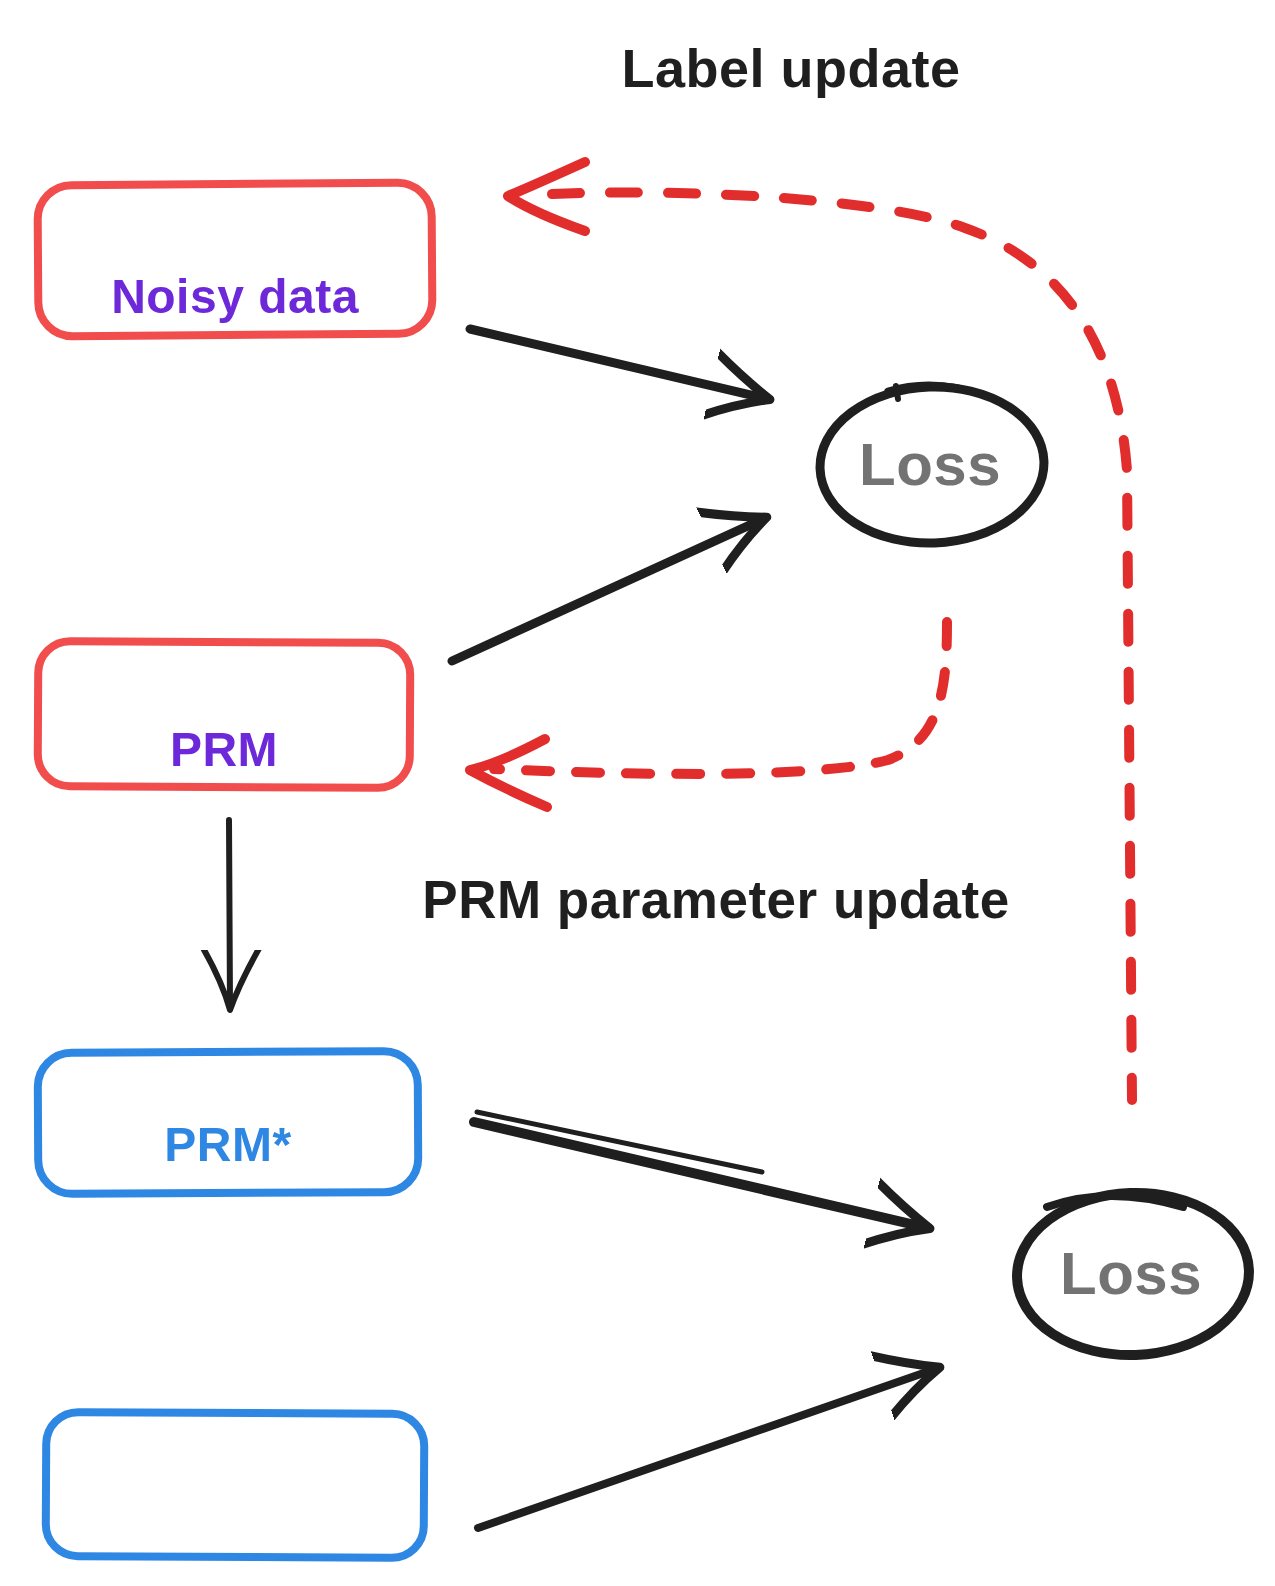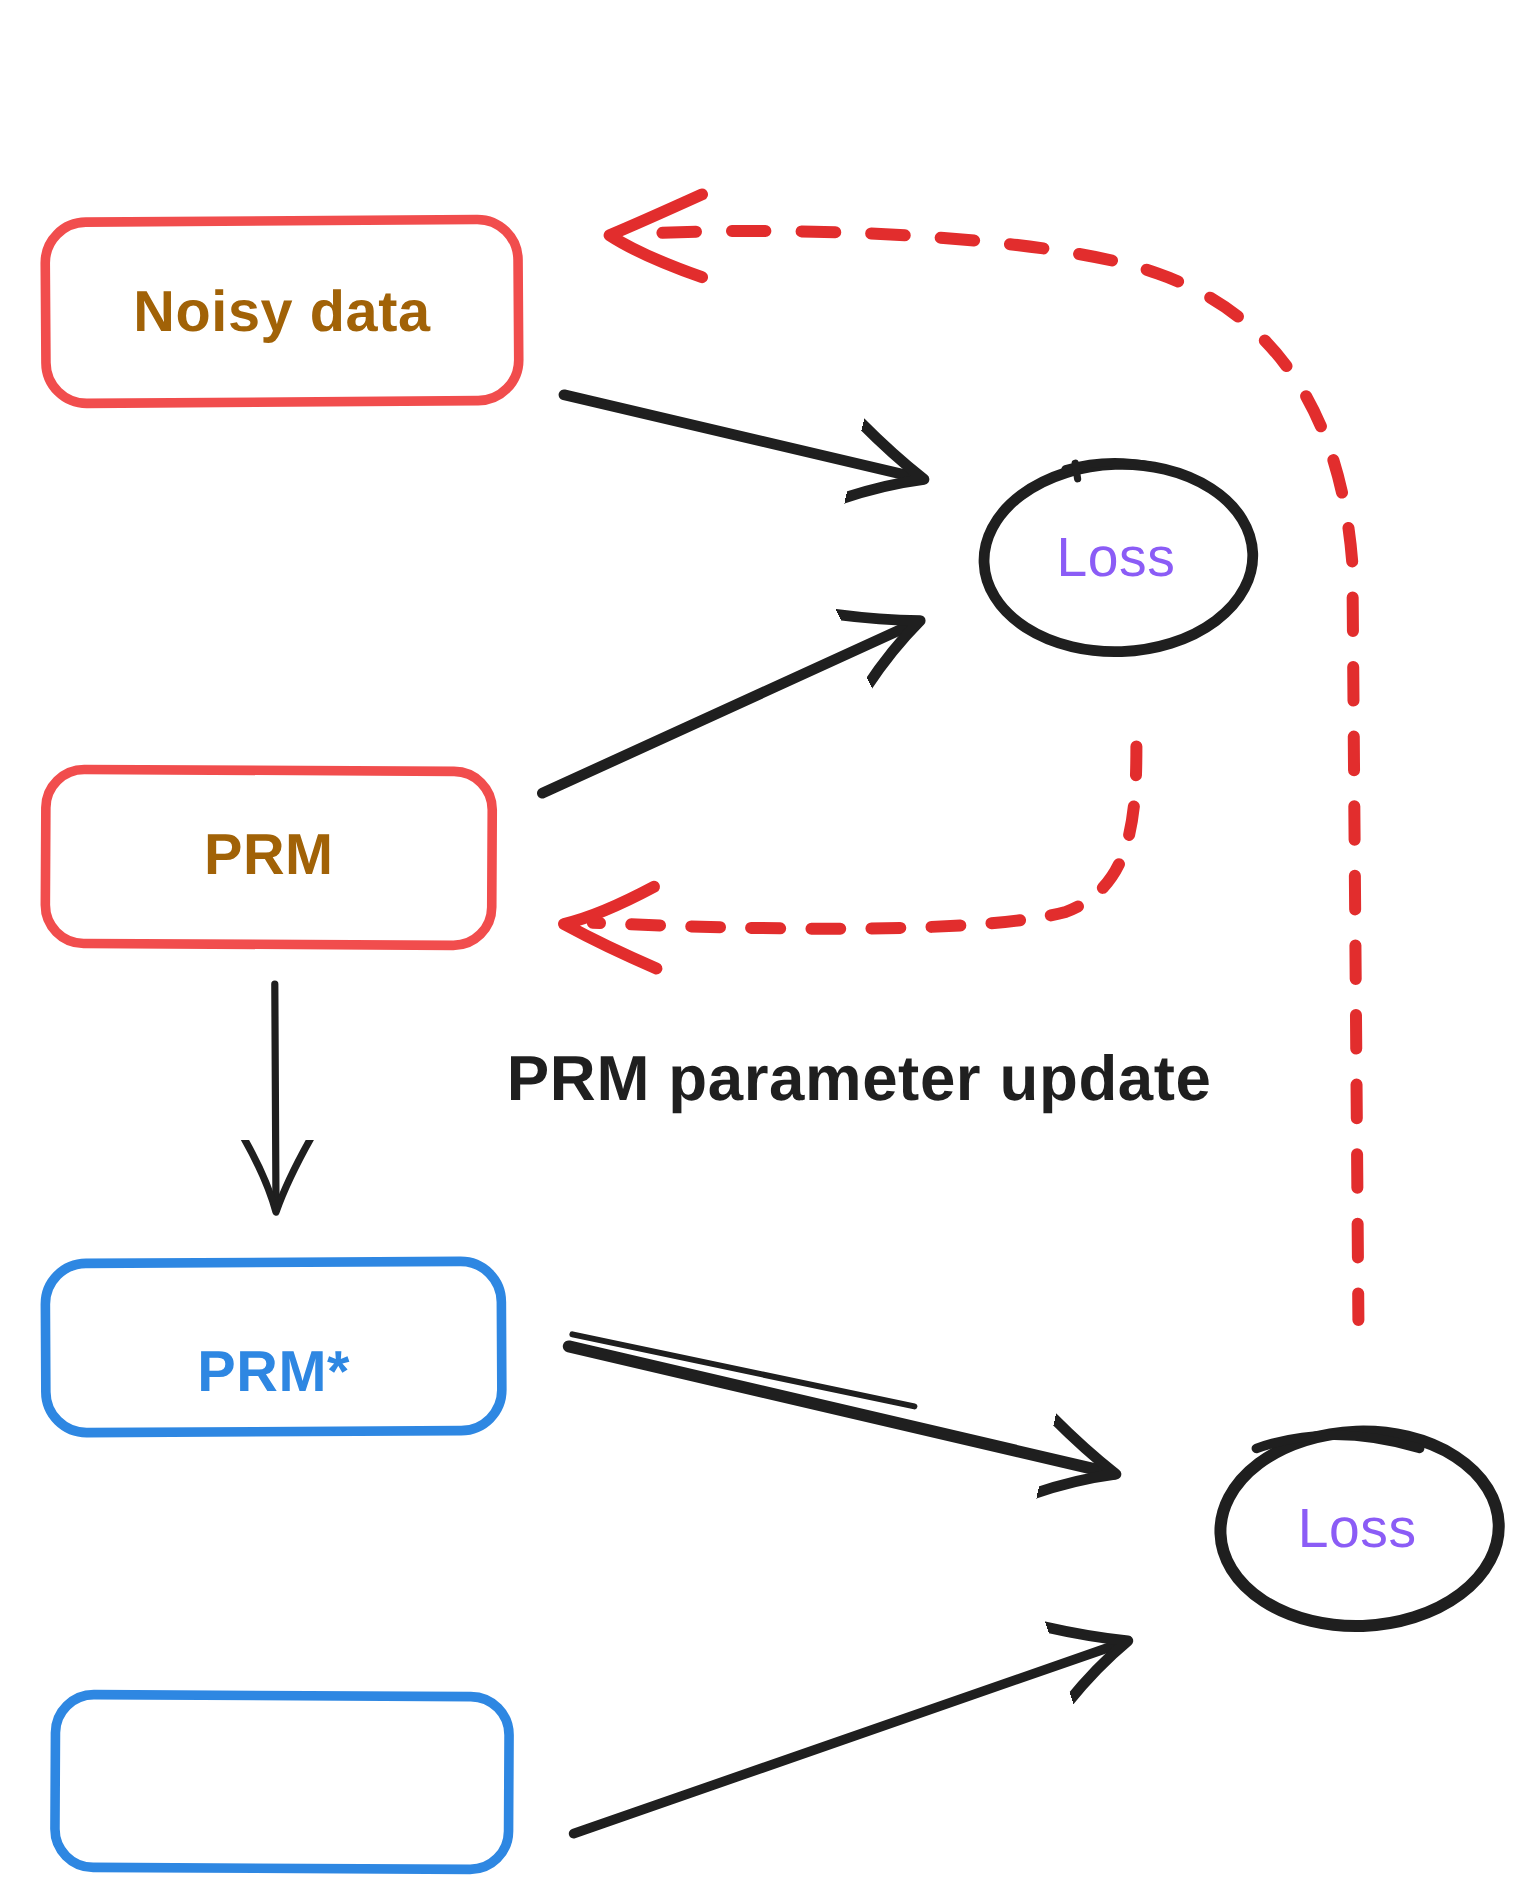--- a/index.html
+++ b/index.html
@@ -14,23 +14,23 @@
   .lbl{
     position:absolute;
     transform:translate(-50%,-50%);
     white-space:nowrap;
     letter-spacing:0.5px;
     user-select:none;
   }
   .lbl.title{font-size:54px;font-weight:700;color:#1f1f1f;}
   .lbl.loop{font-size:53px;font-weight:700;color:#1f1f1f;}
   .lbl.node{font-size:48px;font-weight:600;}
-  .lbl.red{color:#a16207;}
+  .lbl.red{color:#6d28d9;margin-top:36px;}
   .lbl.blue{color:#2E87E2;}
-  .lbl.loss{font-size:46px;font-weight:400;color:#8b5cf6;}
+  .lbl.loss{font-size:60px;font-weight:700;color:#737373;}
 </style>
 </head>
 <body>
 
 <div class="stage">
 
   <svg class="layer" viewBox="0 0 1275 1586">
     <defs>
       <marker id="headBlack" markerUnits="userSpaceOnUse" markerWidth="120" markerHeight="120" viewBox="-60 -60 120 120" refX="-2" refY="0" orient="auto">
         <path d="M -62 -34 Q -30 -14 0 0 Q -32 12 -64 32" fill="none" stroke="#1F1F1F" stroke-width="9" stroke-linecap="round" stroke-linejoin="round"></path>
@@ -73,20 +73,21 @@
              C 1068 264 1118 352 1127 470
              L 1132 1100" fill="none" stroke="#E22D2D" stroke-width="10" stroke-linecap="round" stroke-dasharray="28 30"></path>
     <path d="M 585 162 Q 532 186 508 196 Q 534 213 585 231" fill="none" stroke="#E22D2D" stroke-width="10" stroke-linecap="round" stroke-linejoin="round"></path>
 
     <path d="M 947 622
              C 947 688 941 740 888 760
              C 812 780 610 774 494 769" fill="none" stroke="#E22D2D" stroke-width="10" stroke-linecap="round" stroke-dasharray="24 26"></path>
     <path d="M 545 739 Q 500 763 470 770 Q 505 789 547 807" fill="none" stroke="#E22D2D" stroke-width="10" stroke-linecap="round" stroke-linejoin="round"></path>
   </svg>
 
+  <div class="lbl title" style="left:791px; top:68px;">Label update</div>
 
   <div class="lbl node red" style="left:235px; top:260px;">Noisy data</div>
 
   <div class="lbl loss" style="left:930px; top:464px;">Loss</div>
 
   <div class="lbl node red" style="left:224px; top:713px;">PRM</div>
 
   <div class="lbl loop" style="left:716px; top:899px;">PRM parameter update</div>
 
   <div class="lbl node blue" style="left:228px; top:1121px;margin-top:23px;">PRM*</div>

